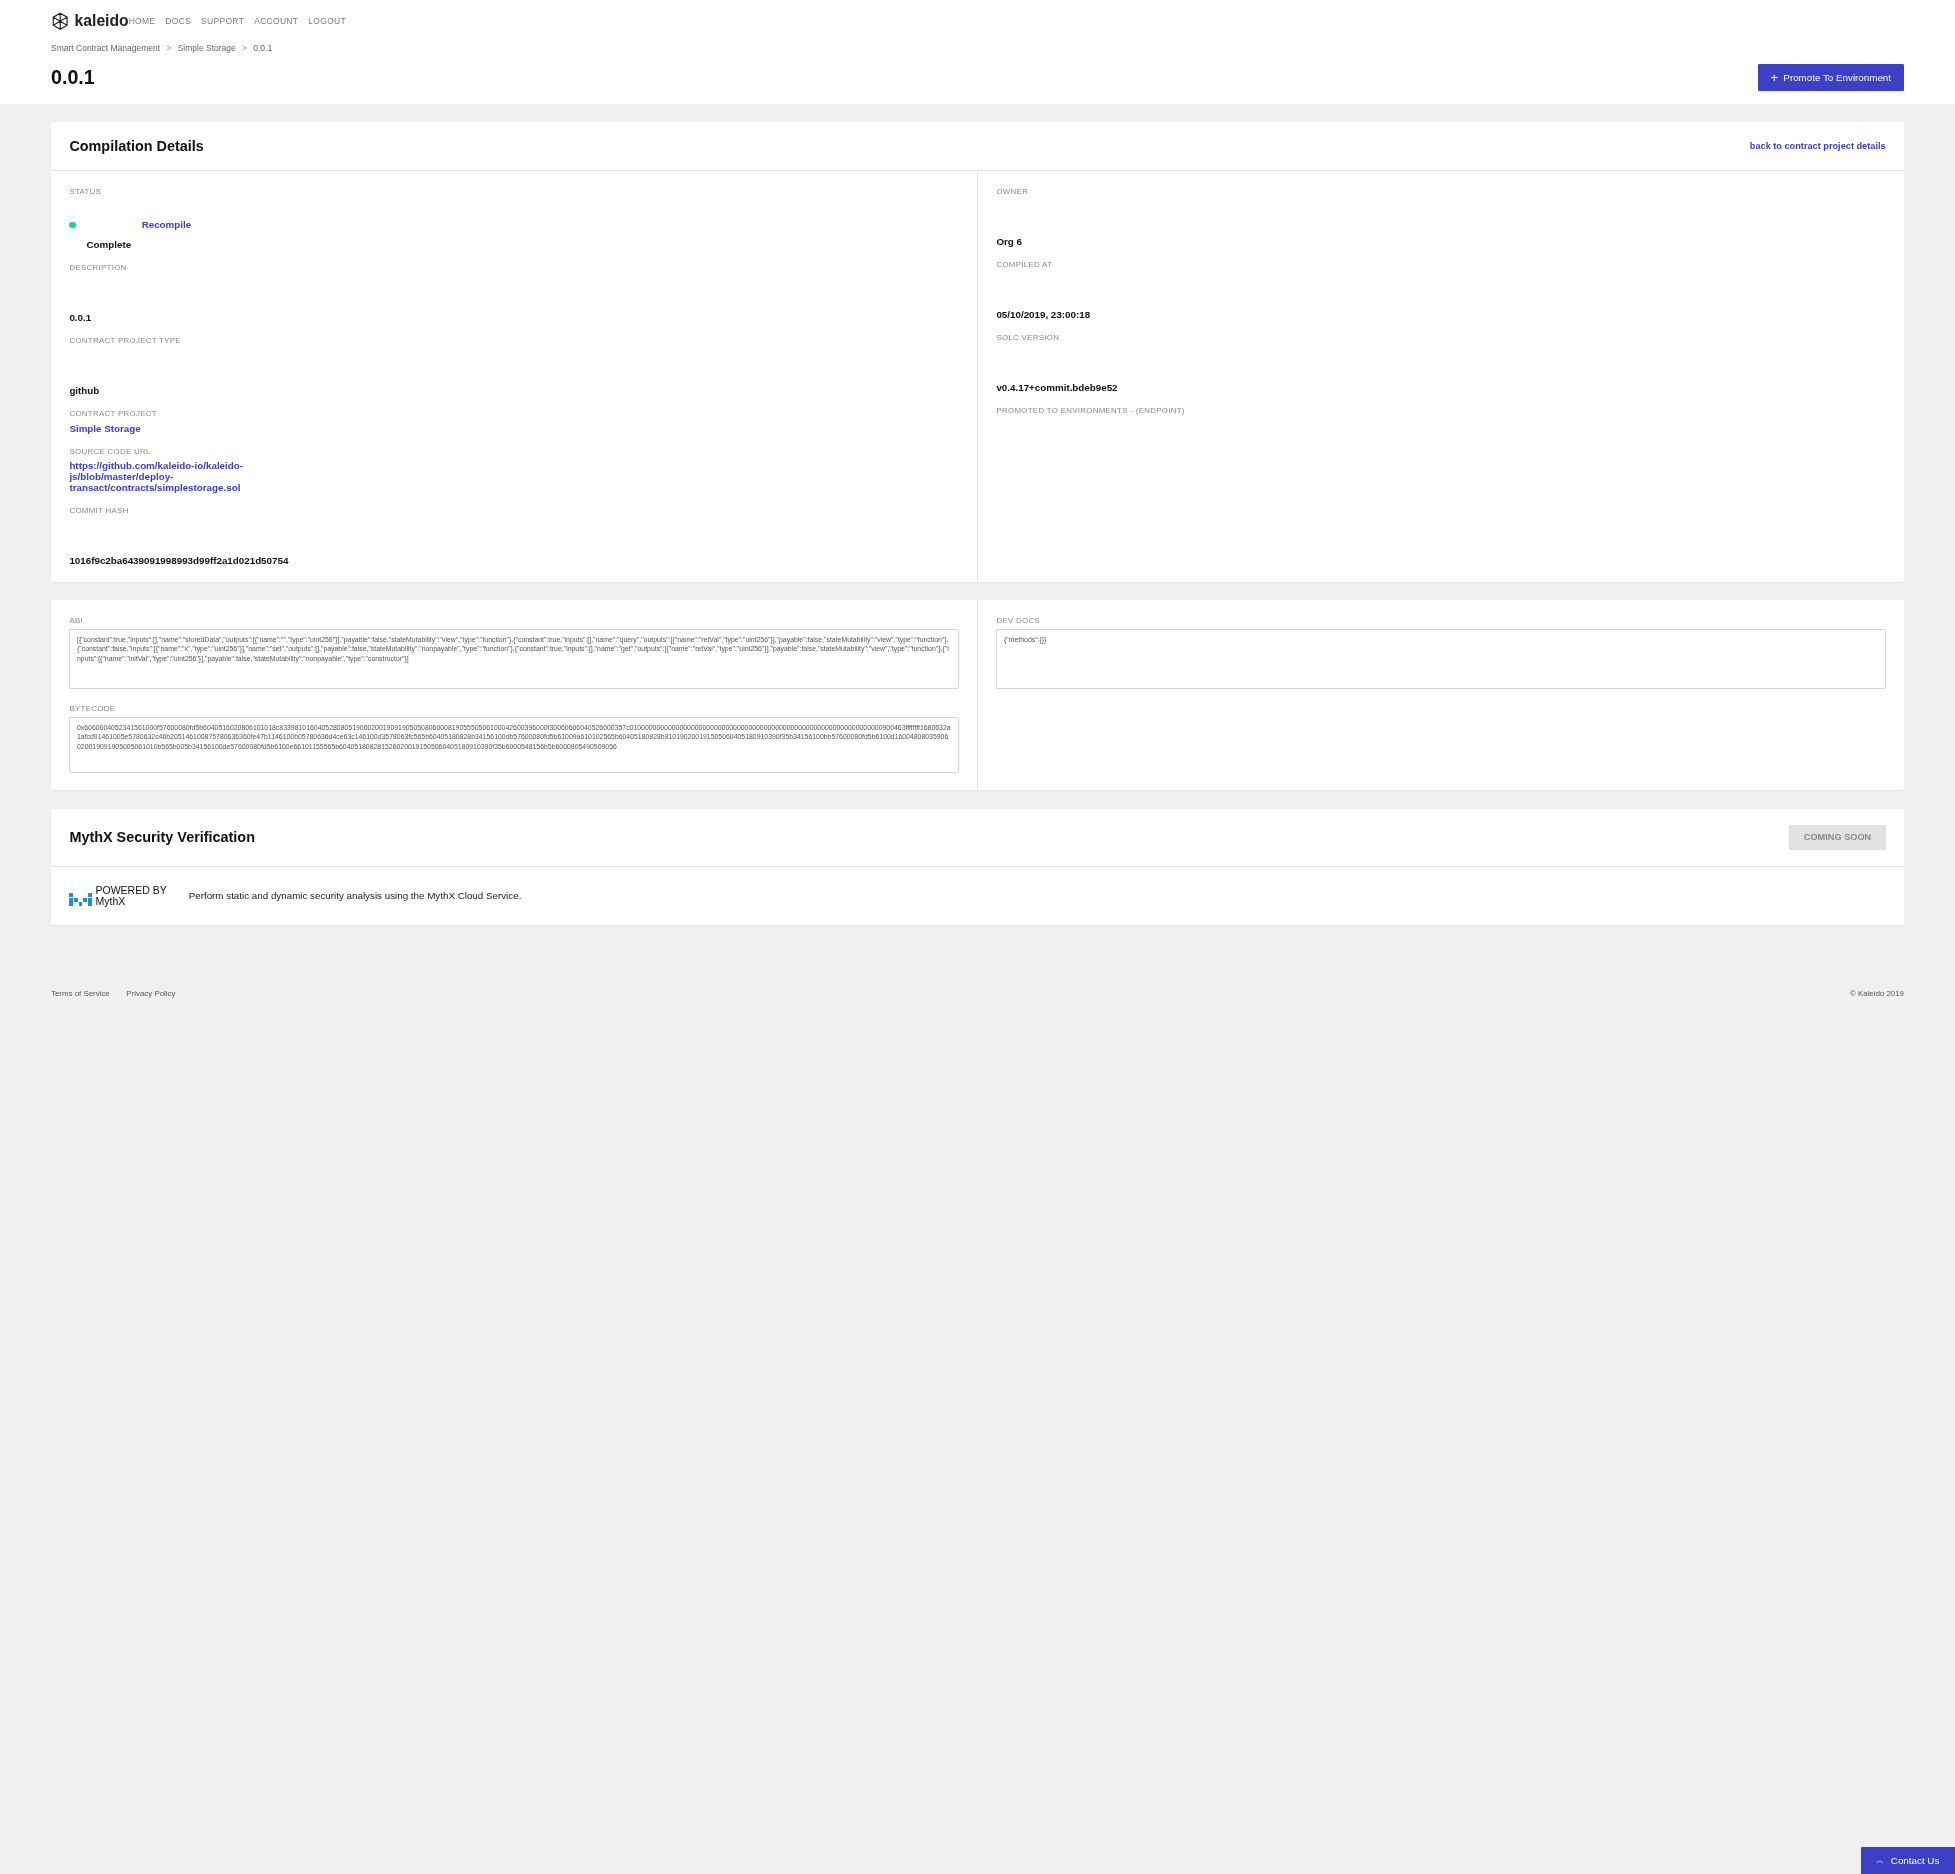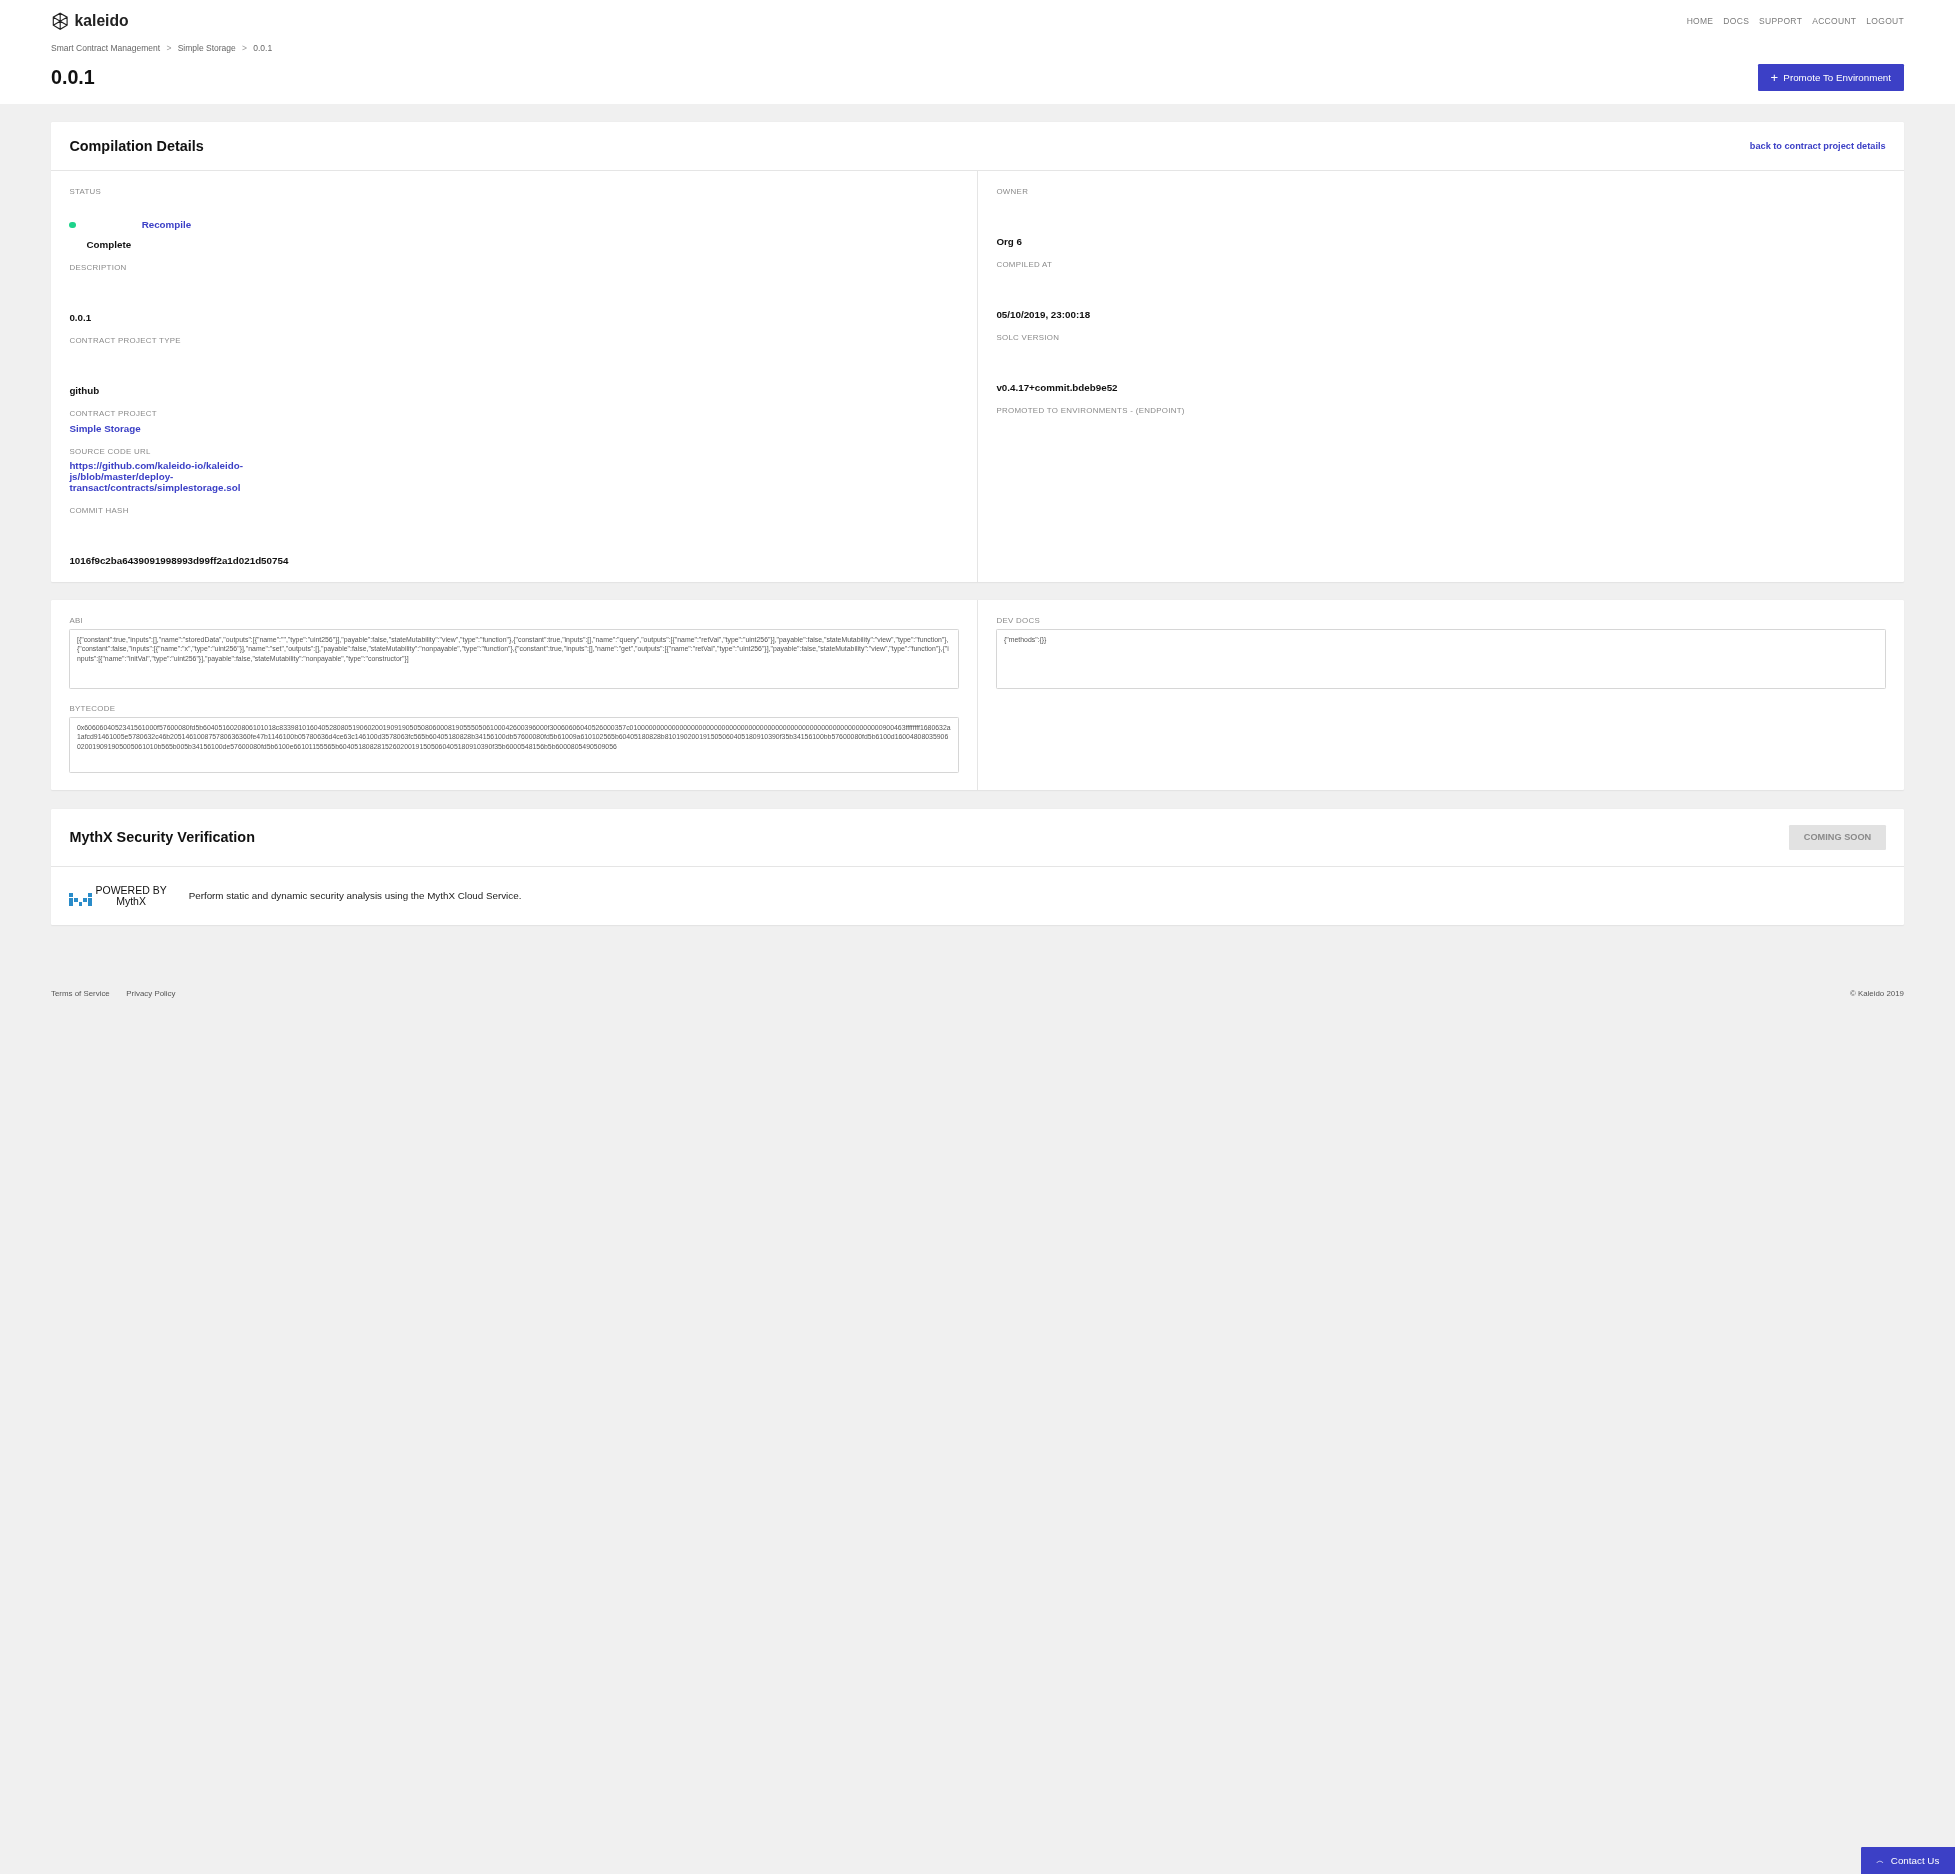--- a/index.html
+++ b/index.html
@@ -1,18 +1,18 @@
 <!DOCTYPE html>
 <html style="font-size:10.5px"><head>
 <meta charset="utf-8">
 <style>
 * { box-sizing: border-box; margin: 0; padding: 0; }
 body { font-family: -apple-system, BlinkMacSystemFont, "Segoe UI", Helvetica, Arial, sans-serif; background: #f0f0f0; color: #111; }
 .topbar { background: #fff; padding: 11.8px 51px 0 51px; }
-.nav-row { display: flex; align-items: center; justify-content: space-between; }
+.nav-row { display: flex; align-items: center; }
 .logo { display: flex; align-items: center; gap: 5.2px; font-size: 15.7px; font-weight: 600; color: #222; }
 .logo svg { width: 18.4px; height: 18.4px; }
 .nav-links { display: flex; gap: 10px; }
 .nav-links a { text-decoration: none; color: #7a7a7a; font-size: 8.5px; letter-spacing: 0.3px; }
 .breadcrumb { margin-top: 13px; font-size: 8.5px; color: #666; }
 .breadcrumb a { color: #666; text-decoration: none; }
 .breadcrumb .sep { margin: 0 3.9px; color: #999; }
 .title-row { display: flex; align-items: center; justify-content: space-between; margin-top: 10.5px; padding-bottom: 13px; }
 .page-title { font-size: 19.7px; font-weight: 700; color: #111; }
 .btn-primary { background: #3c40c6; color: #fff; border: none; padding: 7.2px 13px; font-size: 9.8px; font-weight: 500; border-radius: 1.3px; cursor: pointer; display: inline-flex; align-items: center; gap: 5.2px; }
@@ -30,21 +30,21 @@
 .field-label { font-size: 7.9px; color: #8a8a8a; letter-spacing: 0.3px; margin-bottom: 3.9px; text-transform: uppercase; }
 .field-value { font-size: 9.8px; font-weight: 600; color: #111; word-break: break-word; margin-top: 40px; }
 .field-link { color: #3c40c6; font-weight: 600; font-size: 9.8px; text-decoration: none; word-break: break-word; }
 .status-row { display: flex; align-items: center; gap: 10.5px; }
 .dot { width: 6.6px; height: 6.6px; border-radius: 50%; background: #1dd38b; display: inline-block; }
 .code-box { width: 100%; border: 0.7px solid #d6d6d6; border-radius: 1.3px; padding: 5.2px 6.6px; font-family: "Helvetica Neue", Arial, sans-serif; font-size: 6.9px; line-height: 1.35; color: #555; resize: none; background: #fff; overflow-y: auto; word-break: break-all; }
 .code-box.abi { height: 60px; }
 .code-box.bytecode { height: 56px; }
 .code-box.devdocs { height: 60px; }
 .btn-disabled { background: #e2e2e2; color: #8a8a8a; border: none; padding: 7.9px 14.4px; font-size: 9.2px; font-weight: 600; border-radius: 1.3px; }
-.mythx-row { display: flex; align-items: center; gap: 22px; padding: 18.4px; text-align: center; }
+.mythx-row { display: flex; align-items: center; gap: 22px; padding: 18.4px; }
 .mythx-desc { font-size: 9.8px; color: #222; }
 .footer { padding: 6.6px 51px 26px 51px; display: flex; justify-content: space-between; font-size: 7.9px; color: #555; }
 .footer a { color: #555; text-decoration: none; margin-right: 14.4px; }
 .contact-widget { position: fixed; bottom: 0; right: 0; background: #3c40c6; color: #fff; padding: 7.9px 15.7px; font-size: 9.8px; font-weight: 500; display: flex; align-items: center; gap: 6.6px; cursor: pointer; border-top-left-radius: 1.3px; }
 .contact-widget .chev { font-size: 7.9px; }
 .mythx-mark-wrap { display:flex; align-items:flex-end; gap:3.9px;}
 .mythx-pixel { display:grid; grid-template-columns: repeat(5, 3.9px); grid-template-rows: repeat(3, 3.9px); gap:0.7px;}
 .mythx-pixel span { background:#2a8cc9;}
 .mythx-pixel .e { background:transparent;}
 .mythx-text-col { display:flex; flex-direction:column; line-height:1; }

